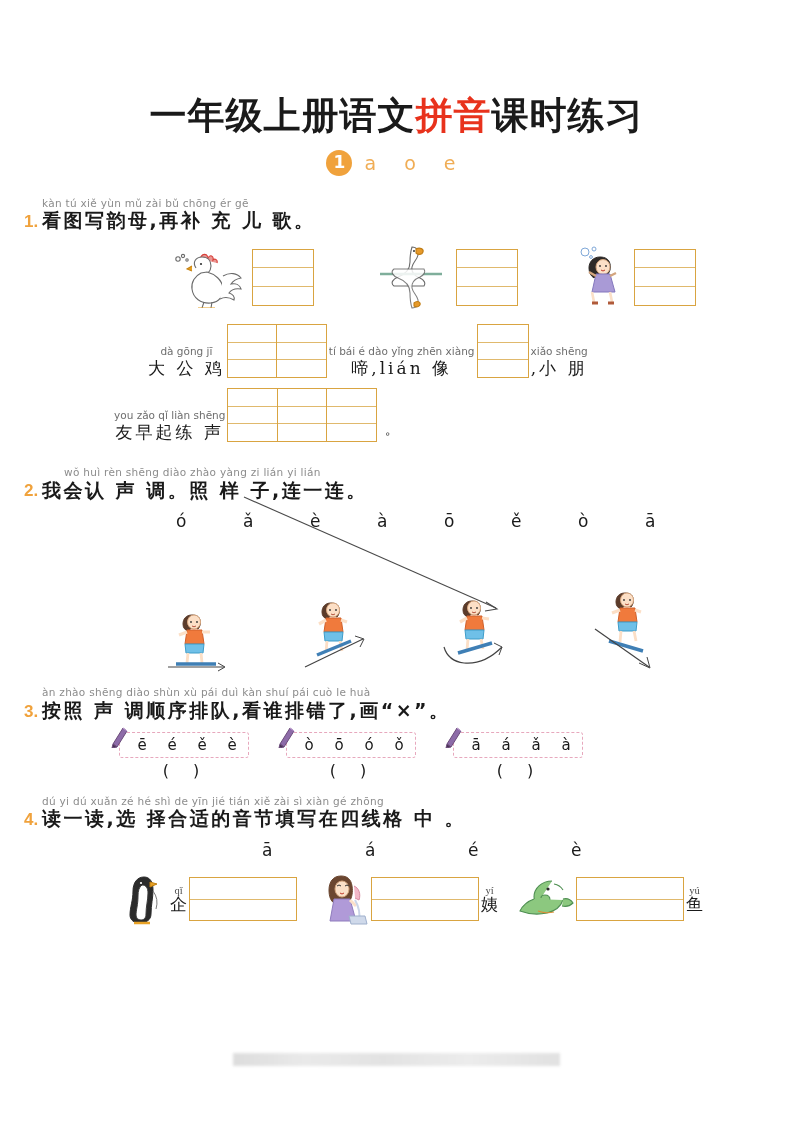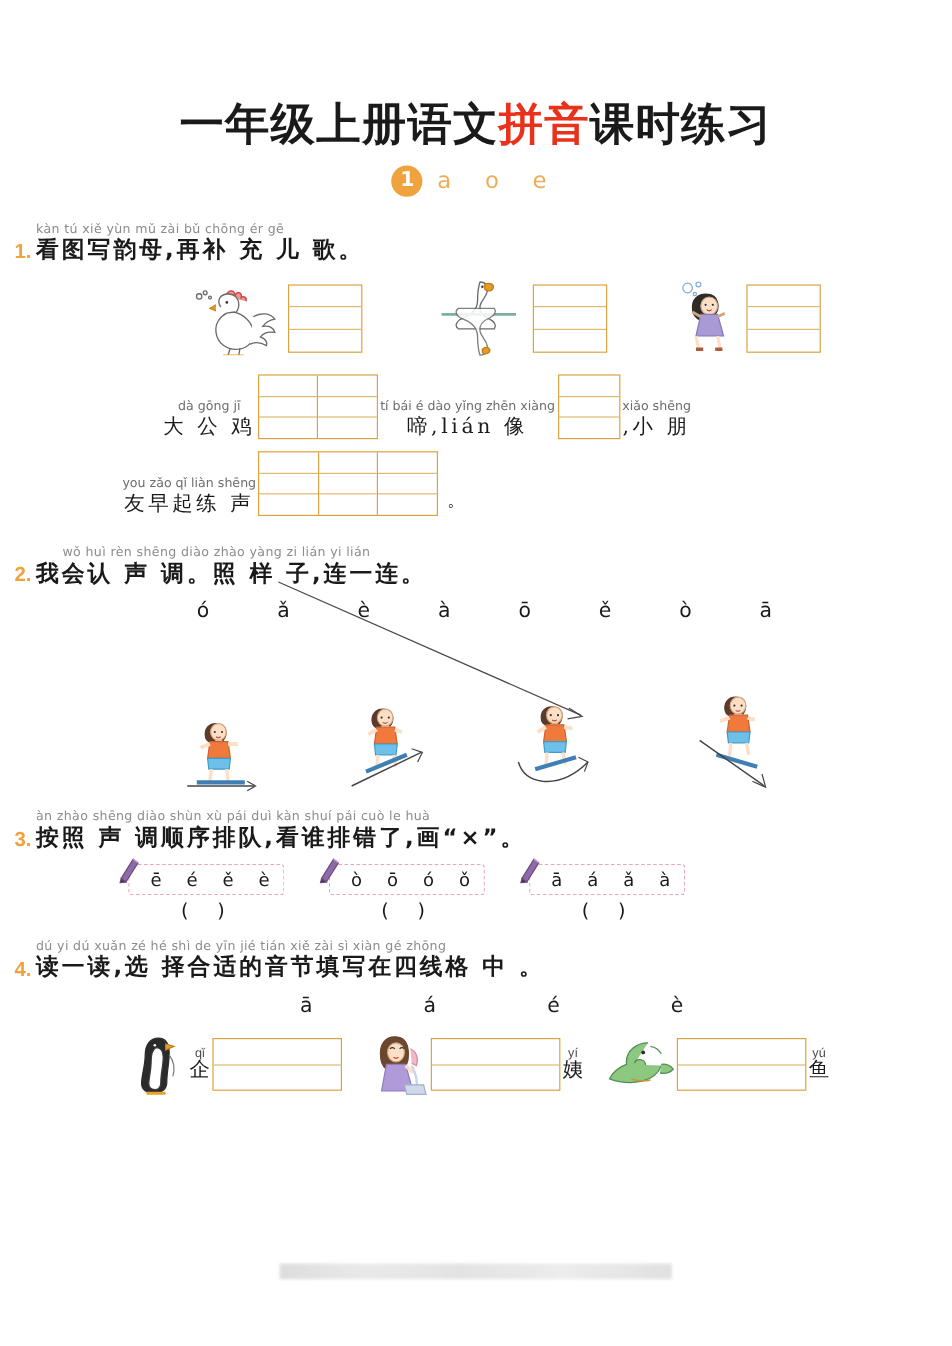--- a/index.html
+++ b/index.html
@@ -3,21 +3,21 @@
 <meta charset="utf-8">
 <style>
   * { box-sizing: border-box; margin: 0; padding: 0; }
   html, body {
     width: 793px; height: 1122px;
     background: #ffffff;
     font-family: "Liberation Sans", "DejaVu Sans", sans-serif;
     color: #1a1a1a;
     overflow: hidden;
   }
-  .page { position: relative; width: 793px; height: 1024px; padding: 4px; }
+  .page { position: relative; width: 793px; height: 1024px; padding: 16px; }
 
   
   .title {
     text-align: center;
     font-size: 37px;
     font-weight: bold;
     letter-spacing: 1px;
     padding-top: 80px;
     line-height: 1.1;
     font-family: "DejaVu Sans", "Liberation Sans", sans-serif;
@@ -130,21 +130,21 @@
     display: flex; margin-top: 10px; padding-left: 246px;
     font-size: 17px; font-family: "DejaVu Sans", sans-serif;
   }
   .s4-opts span { width: 103px; text-align: left; }
   .s4-row { display: flex; margin-top: 12px; padding-left: 112px; align-items: center; }
   .s4-item { display: flex; align-items: center; }
   .s4-word {
     display: flex; flex-direction: column; align-items: center;
     line-height: 1.05; margin: 0 2px;
   }
-  .s4-word .wp { font-size: 10.5px; color: #4a4a4a; font-family: Liberation Sans, sans-serif; }
+  .s4-word .wp { font-size: 10.5px; color: #4a4a4a; font-family: Liberation Serif, serif; }
   .s4-word .wc { font-size: 17px; font-family: "DejaVu Serif", serif; }
 
   .footer-bar {
     position: absolute; left: 233px; top: 1053px;
     width: 327px; height: 13px;
     background: linear-gradient(90deg,#d7d7d7 0%,#e6e6e6 22%,#dedede 46%,#e9e9e9 72%,#dcdcdc 100%);
     filter: blur(1.4px); opacity: .85;
   }
 </style>
 </head>

